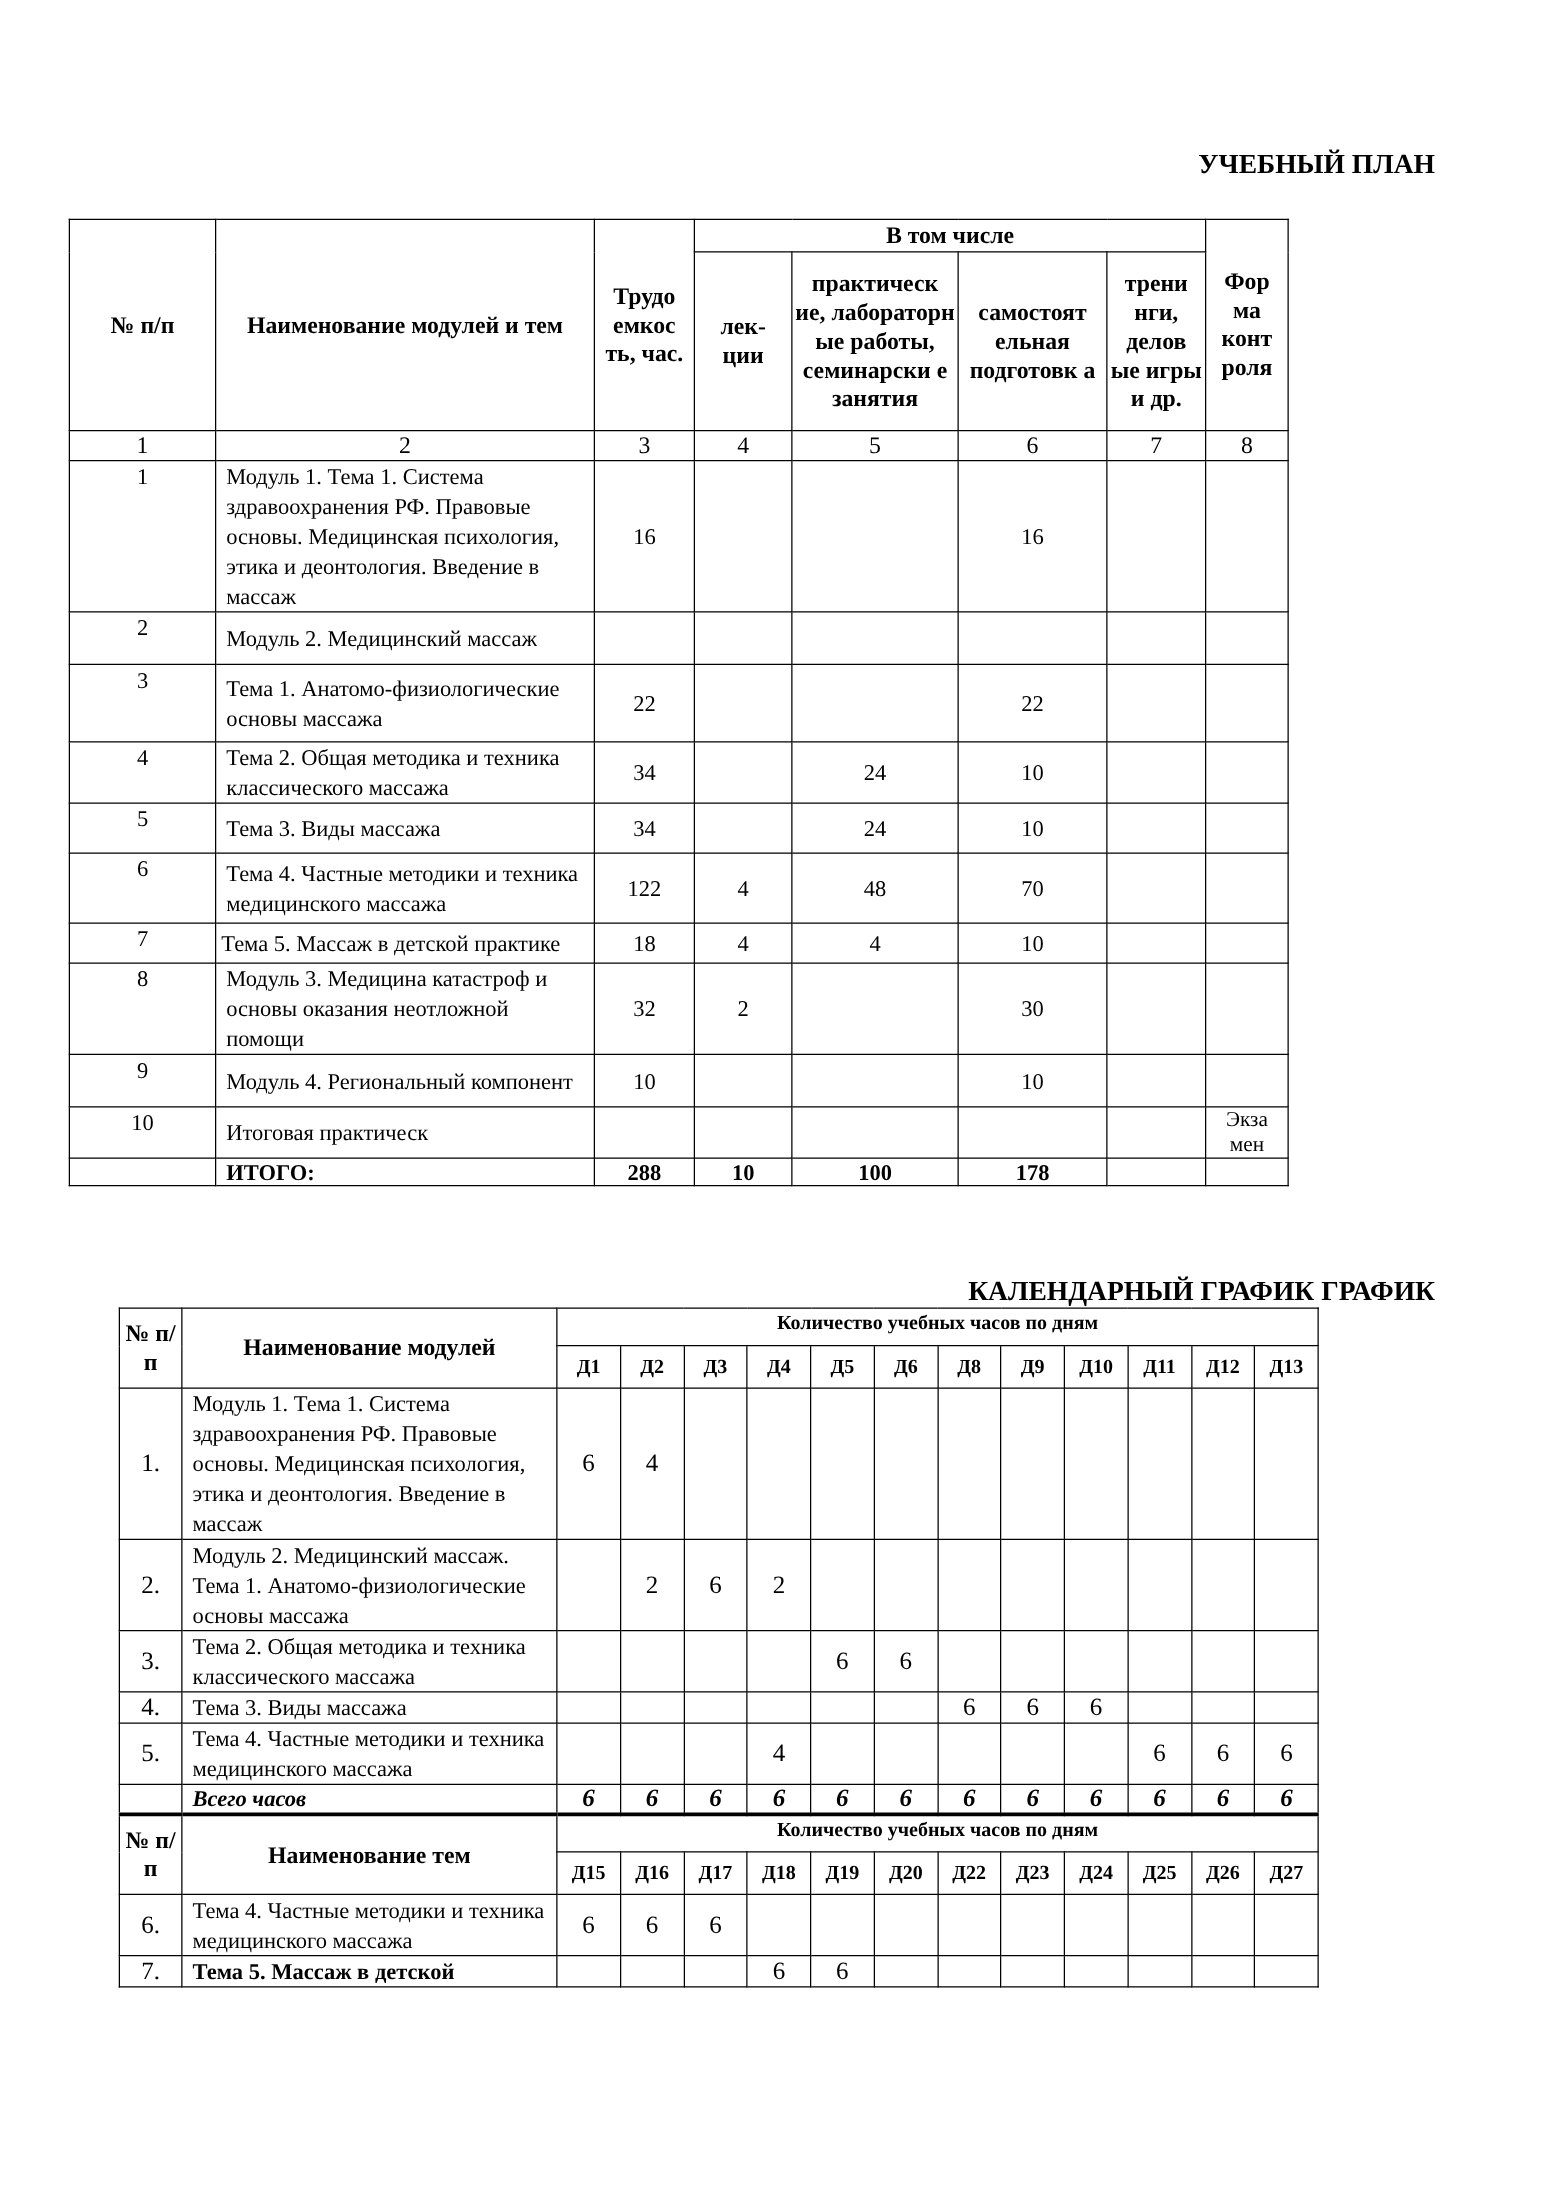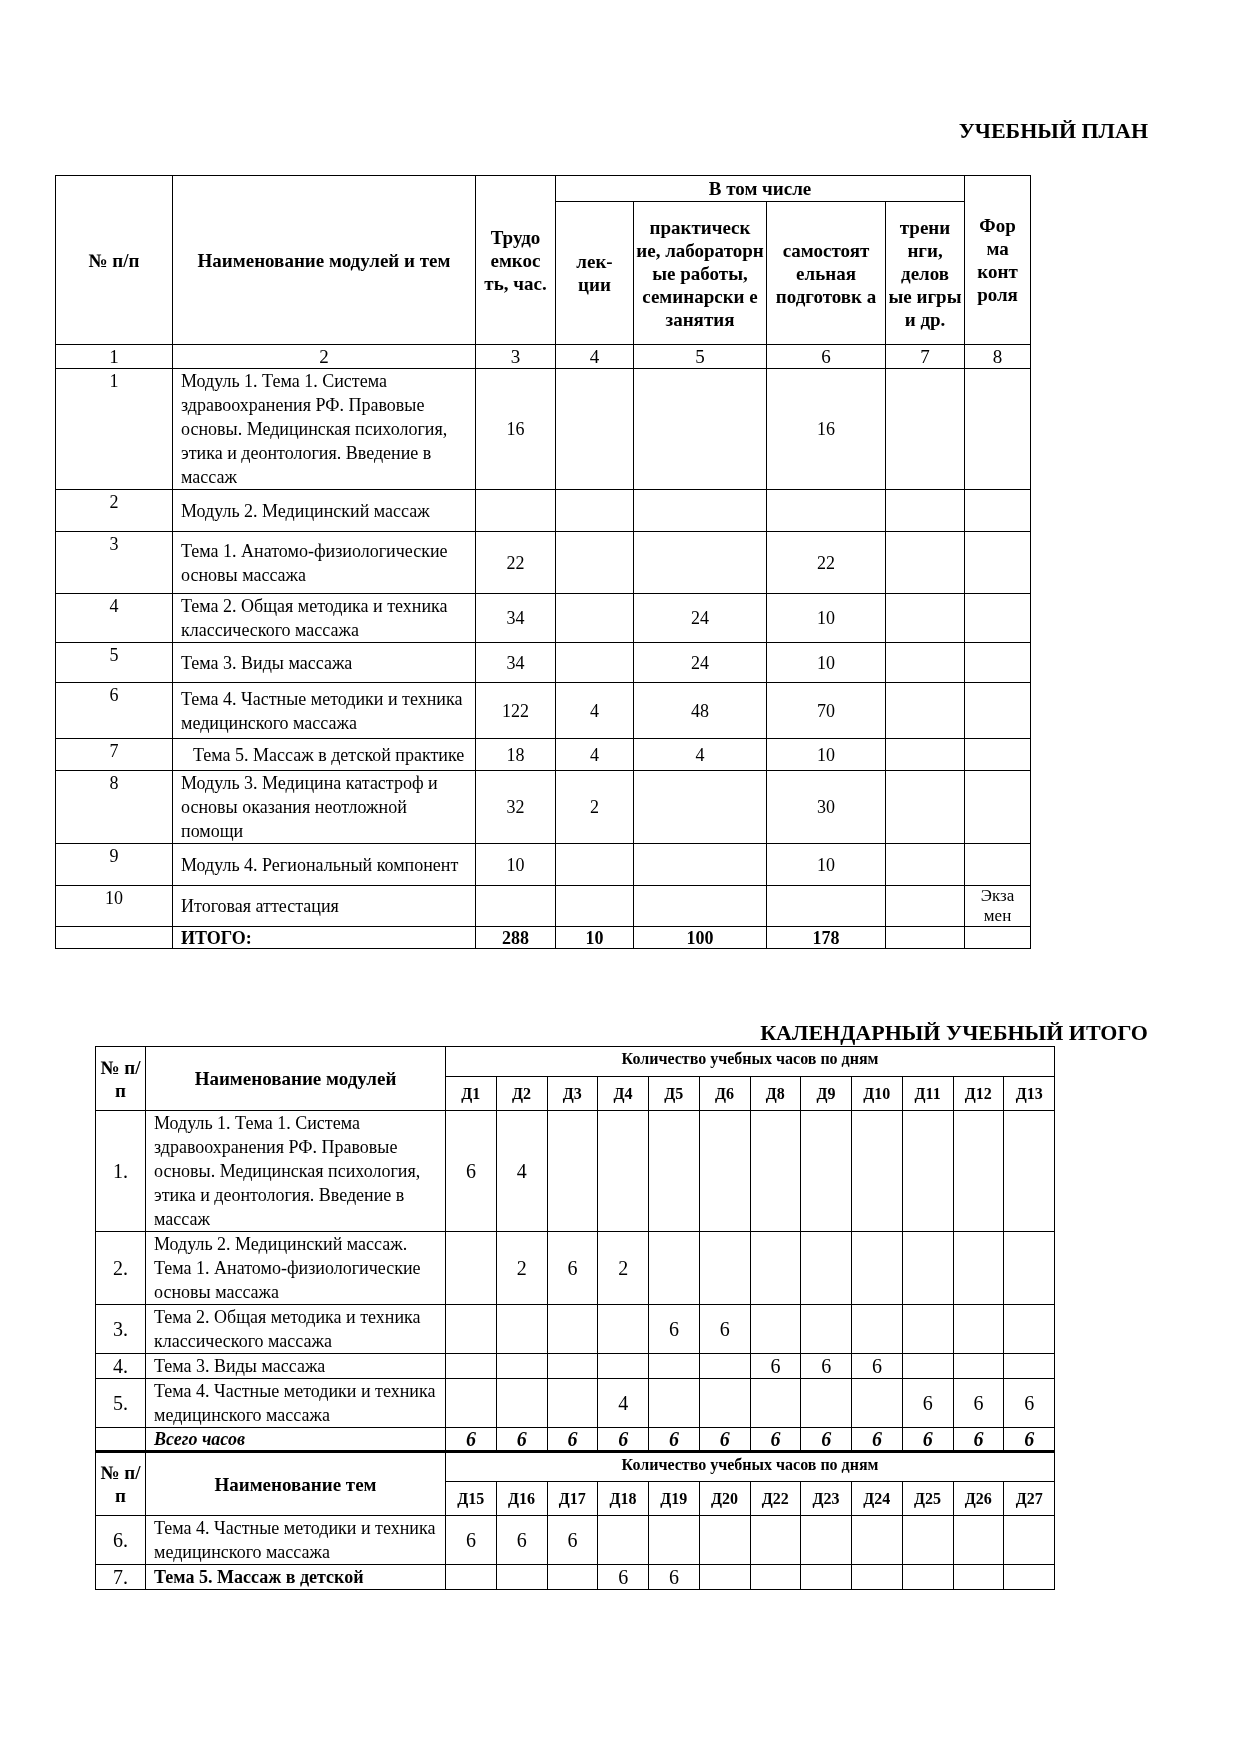--- a/index.html
+++ b/index.html
@@ -121,21 +121,21 @@
         <td style="padding-left: 8px;">Тема 4. Частные методики и техника медицинского массажа</td>
         <td class="c">122</td>
         <td class="c">4</td>
         <td class="c">48</td>
         <td class="c">70</td>
         <td class="c"></td>
         <td class="c" style="line-height: 20px; font-size: 17px;"></td>
       </tr>
       <tr style="height: 32px;">
         <td class="c top">7</td>
-        <td style="padding-left: 20px;">Тема 5. Массаж в детской практике</td>
+        <td style="padding-left: 4px;">Тема 5. Массаж в детской практике</td>
         <td class="c">18</td>
         <td class="c">4</td>
         <td class="c">4</td>
         <td class="c">10</td>
         <td class="c"></td>
         <td class="c" style="line-height: 20px; font-size: 17px;"></td>
       </tr>
       <tr style="height: 66px;">
         <td class="c top">8</td>
         <td style="padding-left: 8px;">Модуль 3. Медицина катастроф и основы оказания неотложной помощи</td>
@@ -151,42 +151,42 @@
         <td style="padding-left: 8px;">Модуль 4. Региональный компонент</td>
         <td class="c">10</td>
         <td class="c"></td>
         <td class="c"></td>
         <td class="c">10</td>
         <td class="c"></td>
         <td class="c" style="line-height: 20px; font-size: 17px;"></td>
       </tr>
       <tr style="height: 40px;">
         <td class="c top">10</td>
-        <td style="padding-left: 8px;">Итоговая аттестация</td>
+        <td style="padding-left: 8px;">Итоговая практическ</td>
         <td class="c"></td>
         <td class="c"></td>
         <td class="c"></td>
         <td class="c"></td>
         <td class="c"></td>
         <td class="c" style="line-height: 20px; font-size: 17px;">Экза мен</td>
       </tr>
       <tr style="height: 22px;">
         <td class="c b" style="line-height: 20px;"></td>
         <td class="b" style="padding-left: 8px; line-height: 20px; font-family: Liberation Serif, serif;">ИТОГО:</td>
         <td class="c b" style="line-height: 20px;">288</td>
         <td class="c b" style="line-height: 20px;">10</td>
         <td class="c b" style="line-height: 20px;">100</td>
         <td class="c b" style="line-height: 20px;">178</td>
         <td class="c b" style="line-height: 20px;"></td>
         <td class="c b" style="line-height: 20px;"></td>
       </tr>
     </tbody>
 </table>
 
-<div class="title" style="top:1020px;">КАЛЕНДАРНЫЙ УЧЕБНЫЙ ИТОГО</div>
+<div class="title" style="top:1020px;">КАЛЕНДАРНЫЙ ГРАФИК ГРАФИК</div>
 
 <table id="cal" style="left:95px; top:1046px; width:959px;">
   <colgroup>
     <col style="width:50px">
       <col style="width:300px">
     <col style="width:50.75px">
       <col style="width:50.75px">
       <col style="width:50.75px">
       <col style="width:50.75px">
     <col style="width:50.75px">

